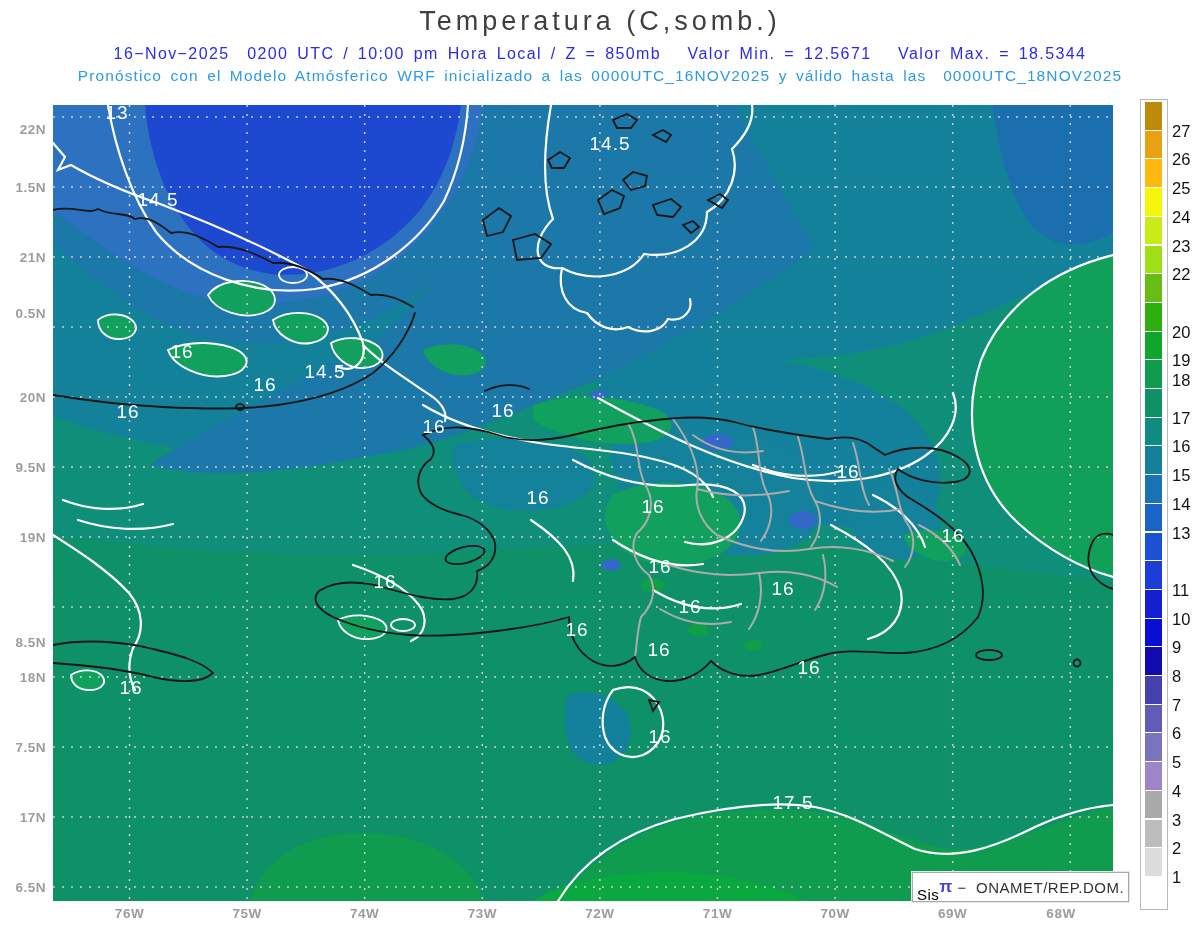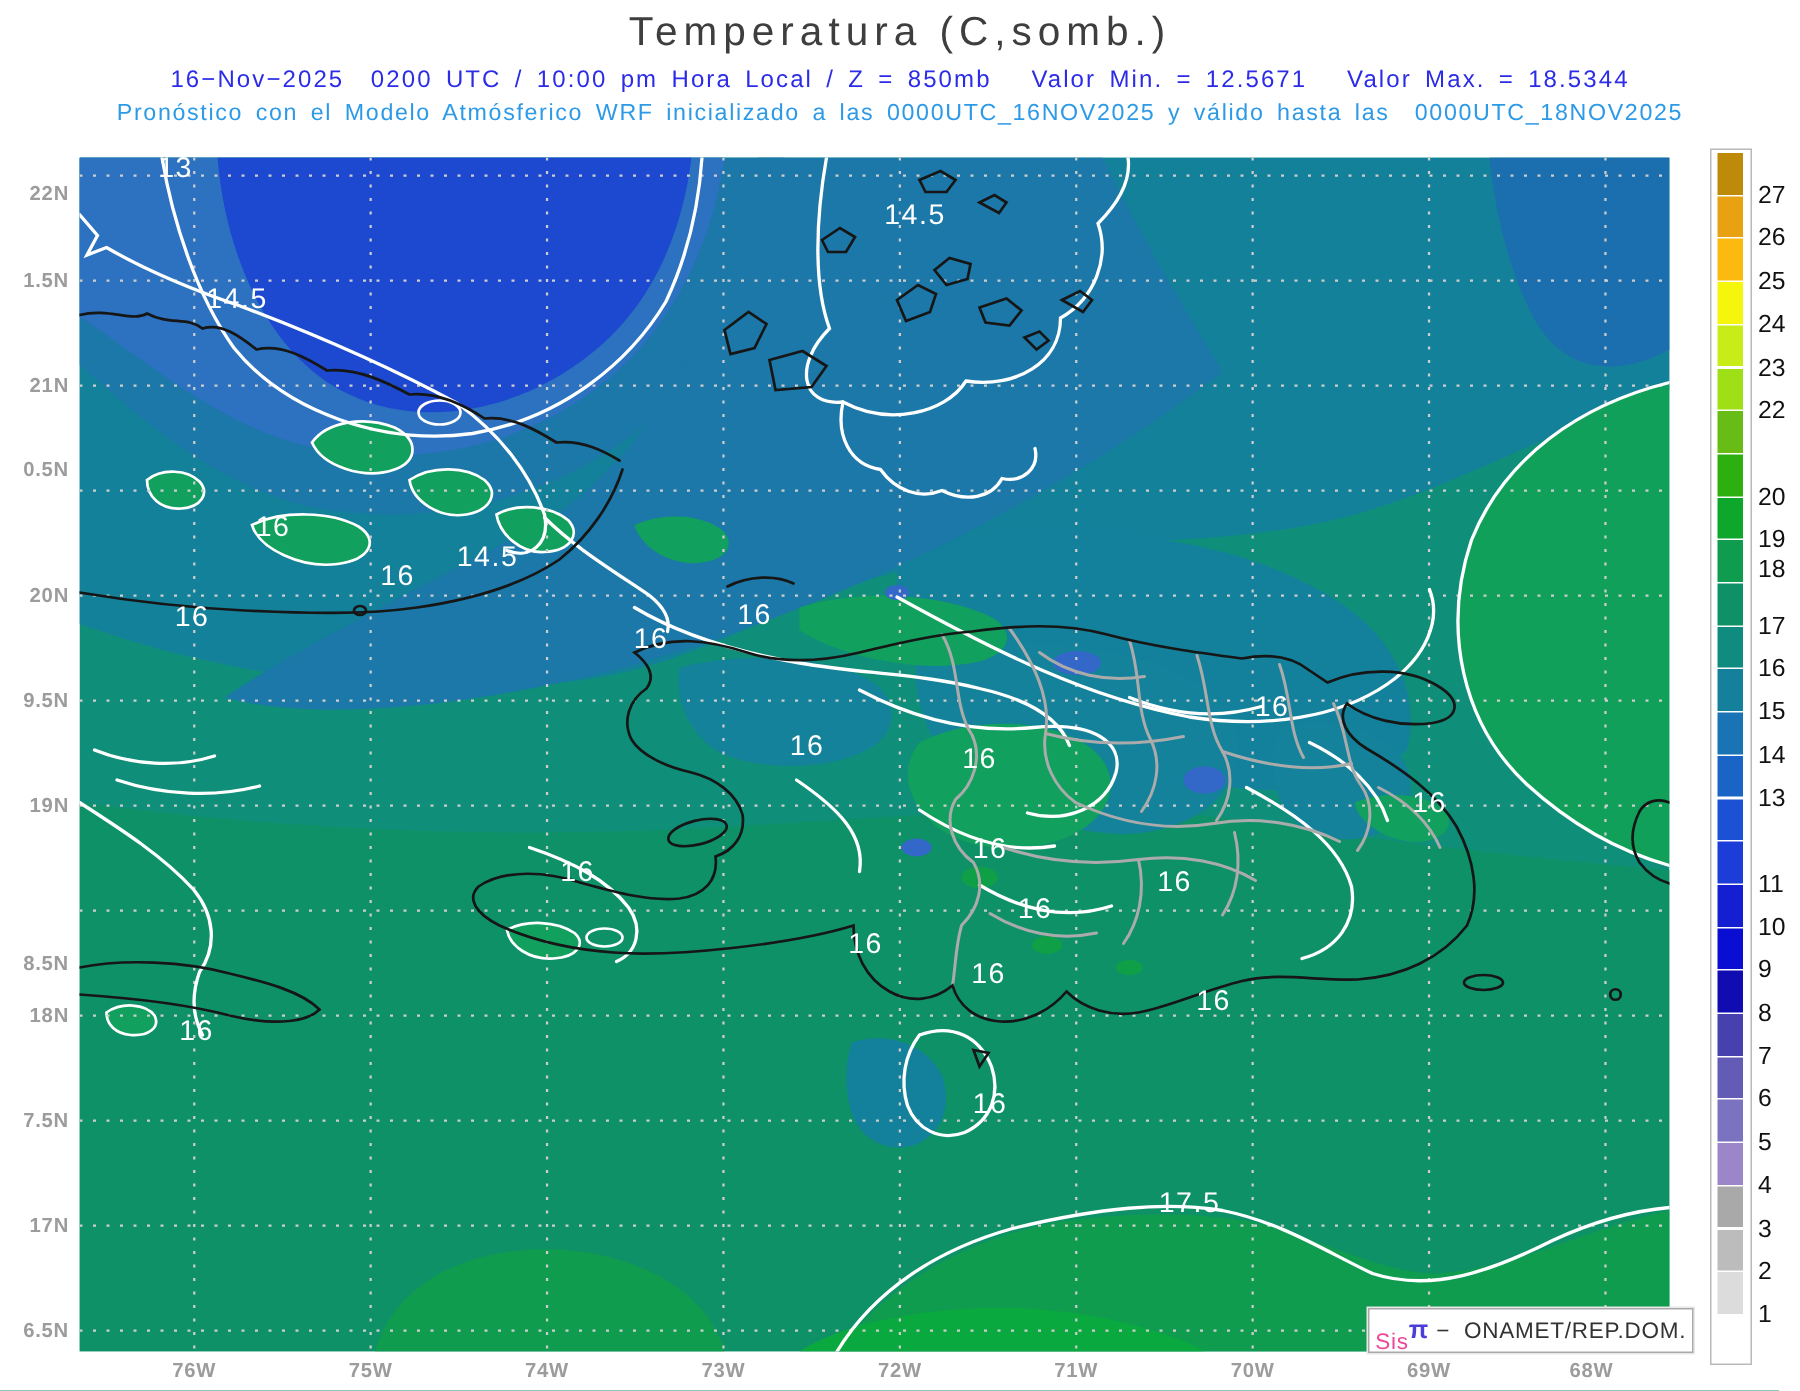--- a/index.html
+++ b/index.html
@@ -21,21 +21,21 @@
     color:#9c9c9c;font-size:13.5px;font-weight:bold;letter-spacing:0.5px;}
   #cbar-frame{position:absolute;left:1140px;top:99px;width:26px;height:809px;
     background:#ffffff;border:1px solid #b9b9b9;}
   .cbar-seg{position:absolute;left:1145px;width:17px;height:27.7px;}
   .cbar-lab{position:absolute;left:1172px;transform:translateY(-50%);
     color:#111111;font-size:16.5px;}
   #attribution{position:absolute;left:912px;top:872px;width:215px;height:28px;
     background:#ffffff;border:1px solid #a9a9a9;box-shadow:0 0 0 1px #e8e8e8;
     display:flex;align-items:center;justify-content:center;font-size:15px;
     letter-spacing:0.5px;white-space:pre;}
-  #attribution .brand{color:#ec4899;margin-top:15px;}
+  #attribution .brand{color:#000000;margin-top:15px;}
   #attribution .pi{color:#4a3fd9;font-size:17px;font-weight:bold;}
   #attribution .org{color:#333333;}
 </style>
 </head>
 <body>
 
 <div class="page-title">Temperatura (C,somb.)</div>
 <div class="sub1">16−Nov−2025  0200 UTC / 10:00 pm Hora Local / Z = 850mb   Valor Min. = 12.5671   Valor Max. = 18.5344</div>
 <div class="sub2">Pronóstico con el Modelo Atmósferico WRF inicializado a las 0000UTC_16NOV2025 y válido hasta las  0000UTC_18NOV2025</div>
 

